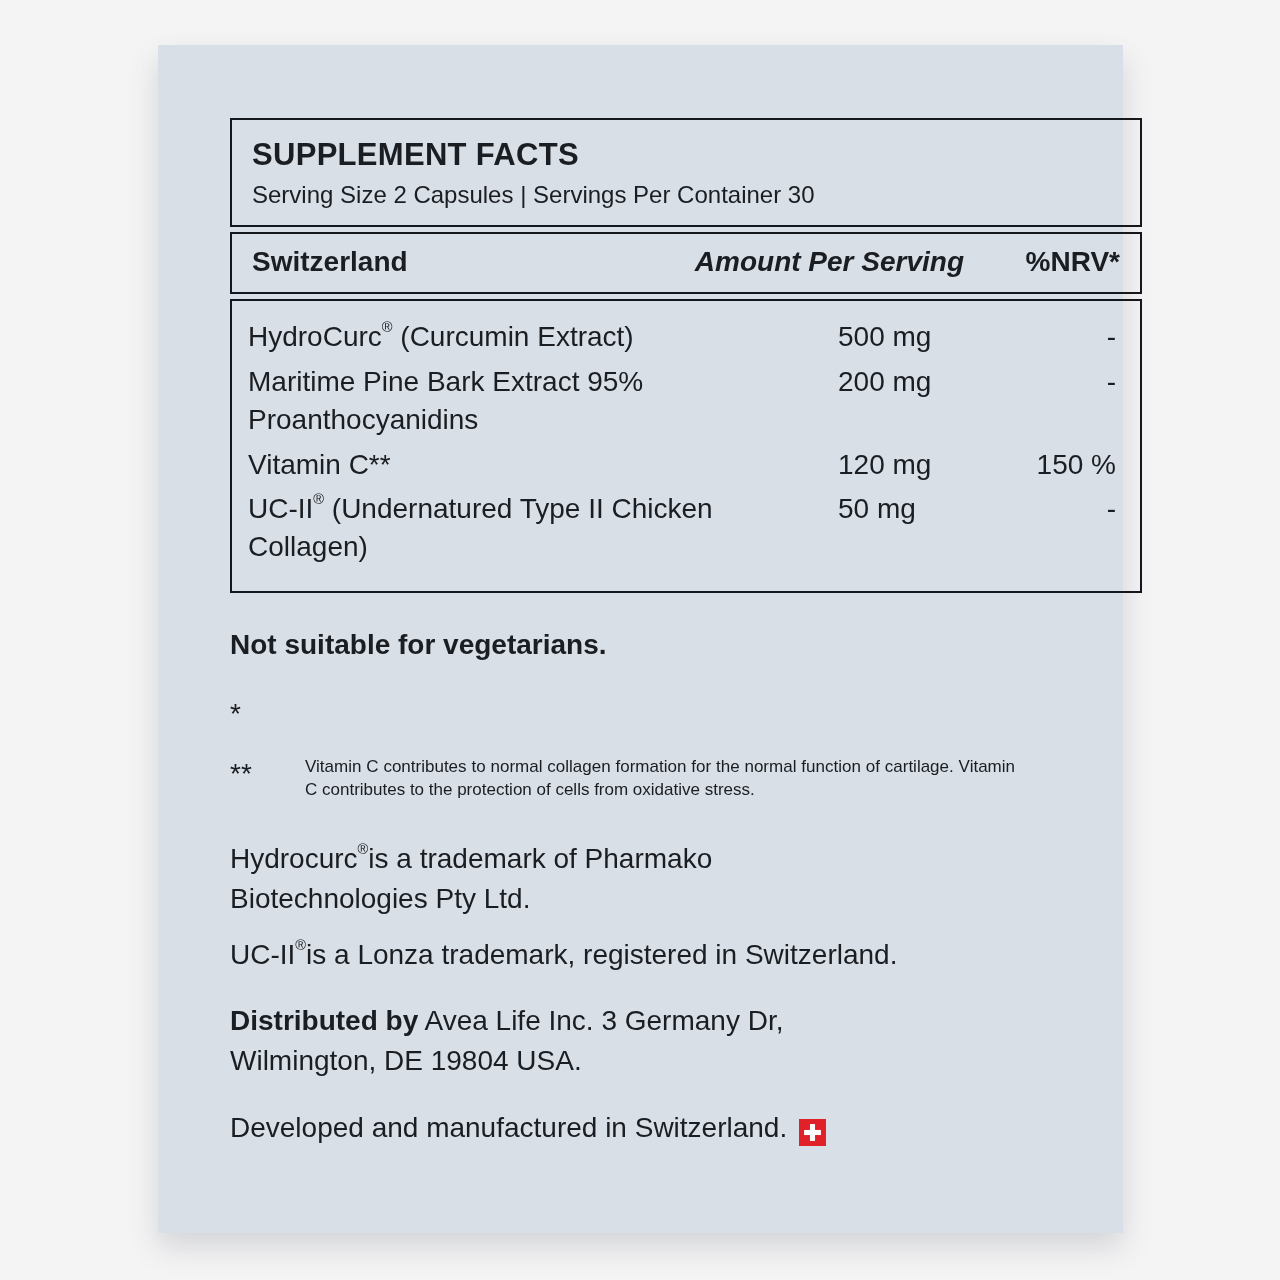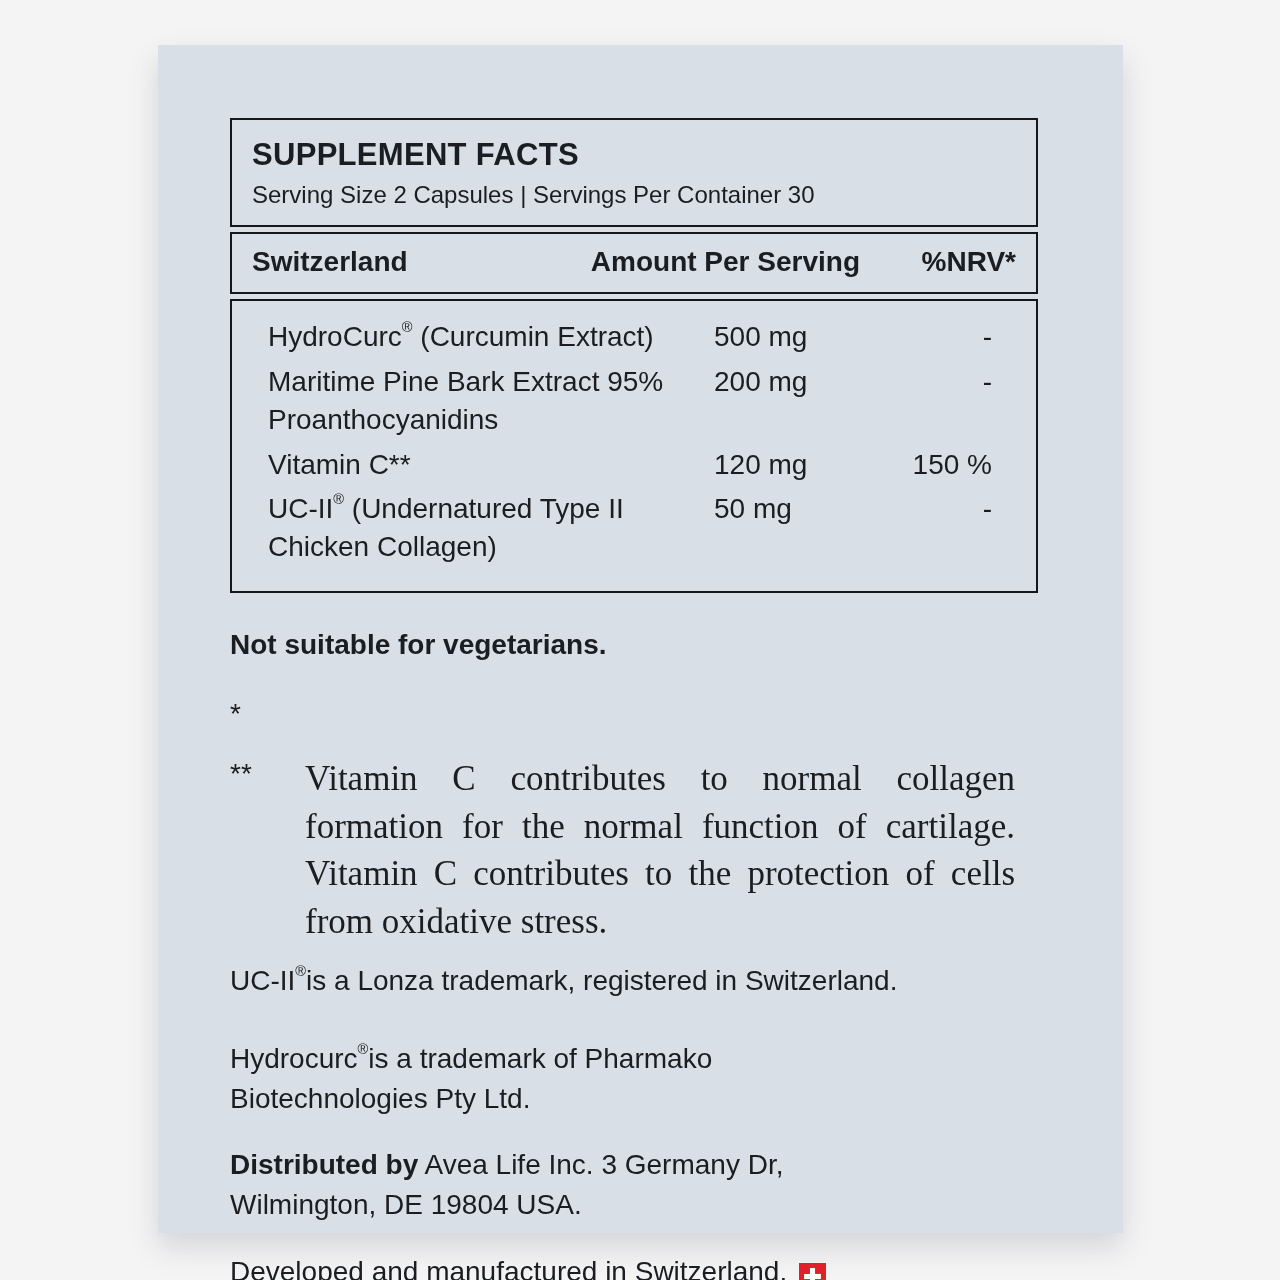--- a/index.html
+++ b/index.html
@@ -21,43 +21,43 @@
     position: absolute;
     left: 158px;
     top: 45px;
     width: 965px;
     height: 1188px;
     background: #d9dfe6;
     box-shadow: 0 14px 28px rgba(60, 70, 85, 0.18);
     padding: 73px 85px 0 72px;
   }
   
-  .facts { width: 808px; }
+  .facts { width: 912px; }
   .fbox {
     border: 2px solid #14171b;
     padding: 16px 20px;
     margin-bottom: 5px;
   }
   .fbox.header-box { padding: 17px 20px 15px; }
   .facts-title {
     font-size: 31px;
     font-weight: 700;
     letter-spacing: 0.3px;
     margin-bottom: 6px;
   }
   .serving-line { font-size: 24px; line-height: 1.3; }
   .cols-box {
     display: flex;
     align-items: baseline;
     padding: 12px 20px 14px;
   }
   .col-ingredients { font-size: 28px; font-weight: 700; flex: 1; }
-  .col-amount { font-size: 28px; font-weight: 700; text-align: right; }
+  .col-amount { font-size: 28px; font-weight: 700; text-align: right; font-style: italic; }
   .col-nrv { font-size: 28px; font-weight: 700; width: 122px; text-align: right; margin-left: 34px; }
-  .rows-box { padding: 10px 36px 18px; margin-bottom: 0; }
+  .rows-box { padding: 10px 16px 18px; margin-bottom: 0; }
   .t-row {
     display: flex;
     align-items: flex-start;
     margin: 7px 0;
     font-size: 28px;
     line-height: 1.35;
   }
   .t-row .cell-name { flex: 1; padding-right: 10px; }
   .t-row .cell-amt { width: 168px; text-align: left; white-space: nowrap; }
   .t-row .cell-nrv { width: 118px; text-align: right; padding-right: 8px; white-space: nowrap; }
@@ -77,21 +77,21 @@
   }
   .footnote {
     display: flex;
     align-items: flex-start;
     margin-top: 34px;
     line-height: 1.36;
   }
   .footnote.dense { margin-top: 22px; }
   .fn-marker { width: 75px; flex: none; }
   .fn-text { flex: none; width: 710px; }
-  .fn-text.justified { text-align: justify; font-size: 35px; font-family: Liberation Serif, serif; }
+  .fn-text.justified { text-align: justify; font-size: 17px; }
   .tm-line { margin-top: 16px; line-height: 1.42; }
   .tm-line.hydrocurc { margin-top: 38px; max-width: 560px; }
   .distributor {
     margin-top: 26px;
     max-width: 650px;
     line-height: 1.45;
   }
   .distributor b { font-weight: 700; }
   .made-in {
     margin-top: 28px;
@@ -161,23 +161,23 @@
 
       <div class="footnote">
         <div class="fn-marker">*</div>
       </div>
 
       <div class="footnote dense">
         <div class="fn-marker">**</div>
         <div class="fn-text justified">Vitamin C contributes to normal collagen formation for the normal function of cartilage. Vitamin C contributes to the protection of cells from oxidative stress.</div>
       </div>
 
+      <div class="tm-line hydrocurc"><span>Hydrocurc</span><sup class="reg">®</sup><span>is a trademark of Pharmako Biotechnologies Pty Ltd.</span></div>
+
       <div class="tm-line"><span>UC-II</span><sup class="reg">®</sup><span>is a Lonza trademark, registered in Switzerland.</span></div>
-
-      <div class="tm-line hydrocurc"><span>Hydrocurc</span><sup class="reg">®</sup><span>is a trademark of Pharmako Biotechnologies Pty Ltd.</span></div>
 
       <div class="distributor"><b>Distributed by</b><span> Avea Life Inc. 3 Germany Dr, Wilmington, DE 19804 USA.</span></div>
 
       <div class="made-in">
         <span>Developed and manufactured in Switzerland.</span>
         <svg class="flag" viewBox="0 0 32 32" xmlns="http://www.w3.org/2000/svg">
           <rect width="32" height="32" fill="#e0212a"></rect>
           <rect x="13" y="6" width="6" height="20" fill="#ffffff"></rect>
           <rect x="6" y="13" width="20" height="6" fill="#ffffff"></rect>
         </svg>

